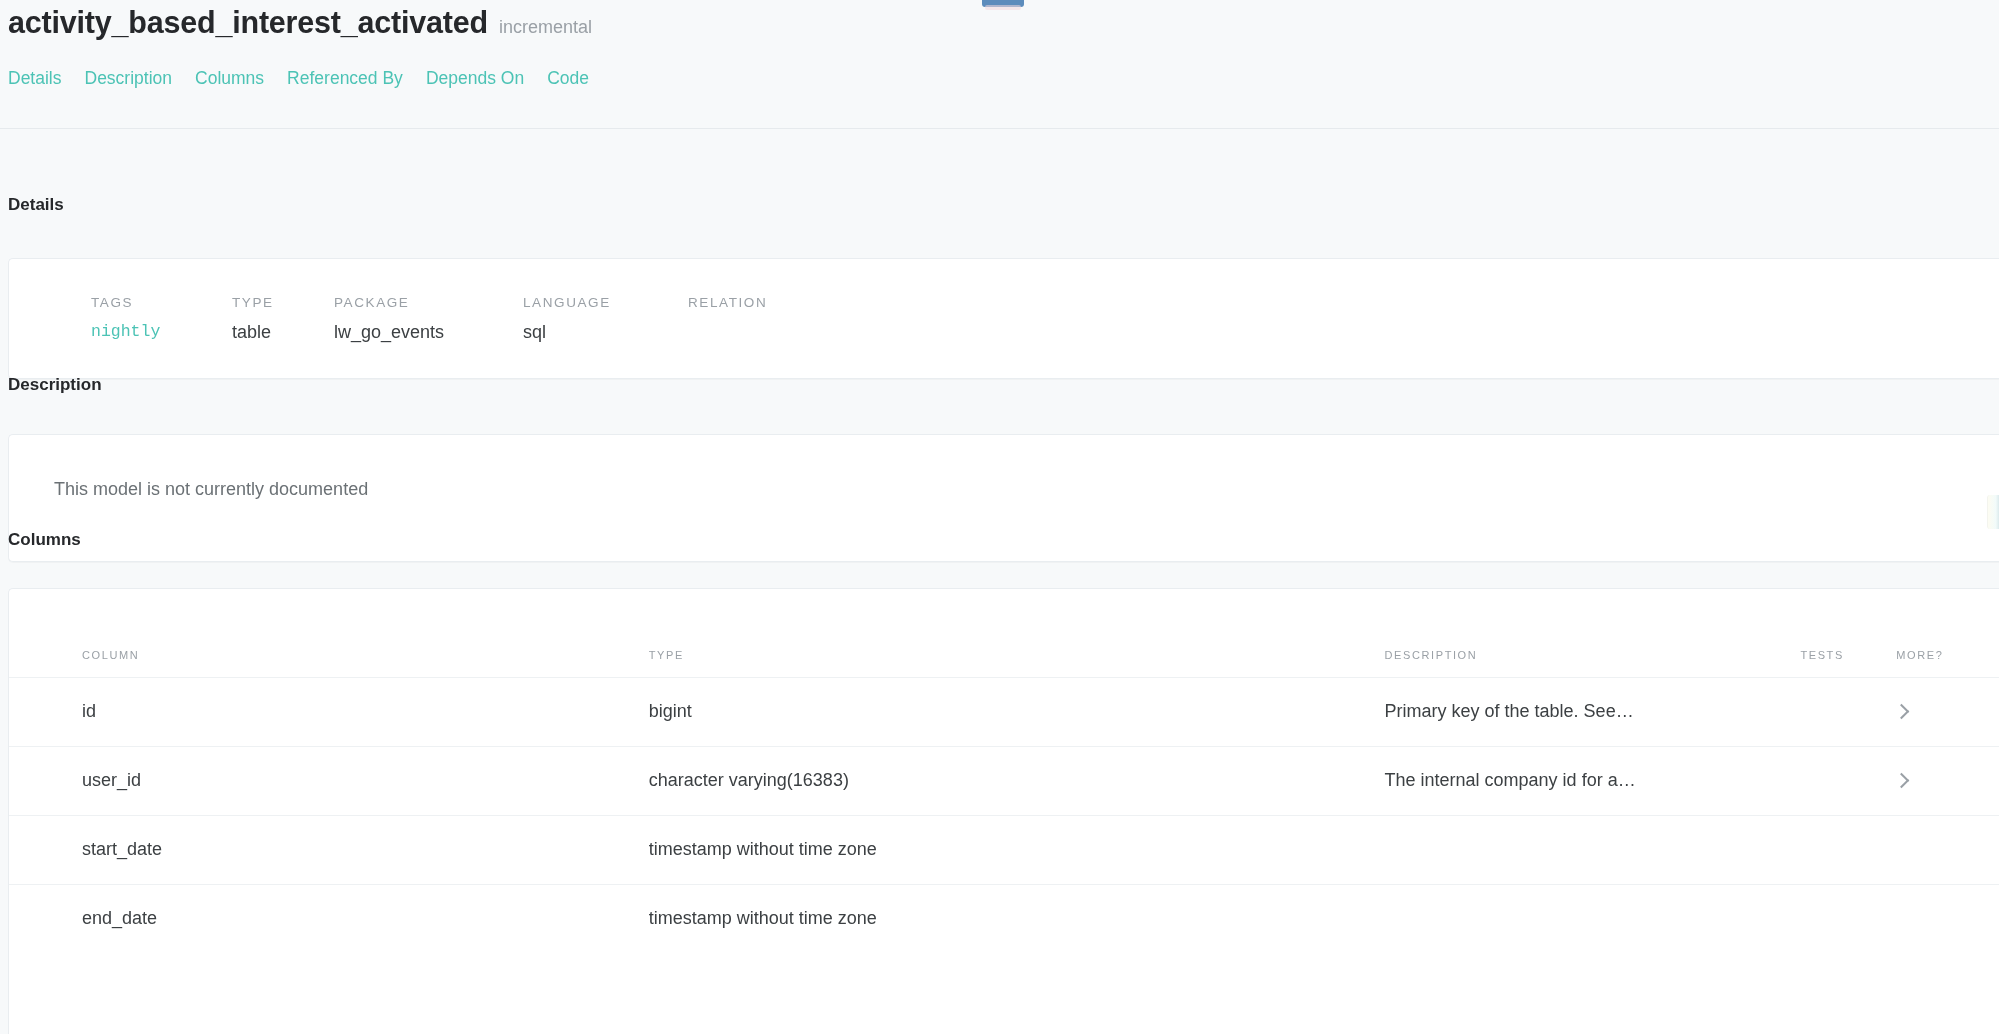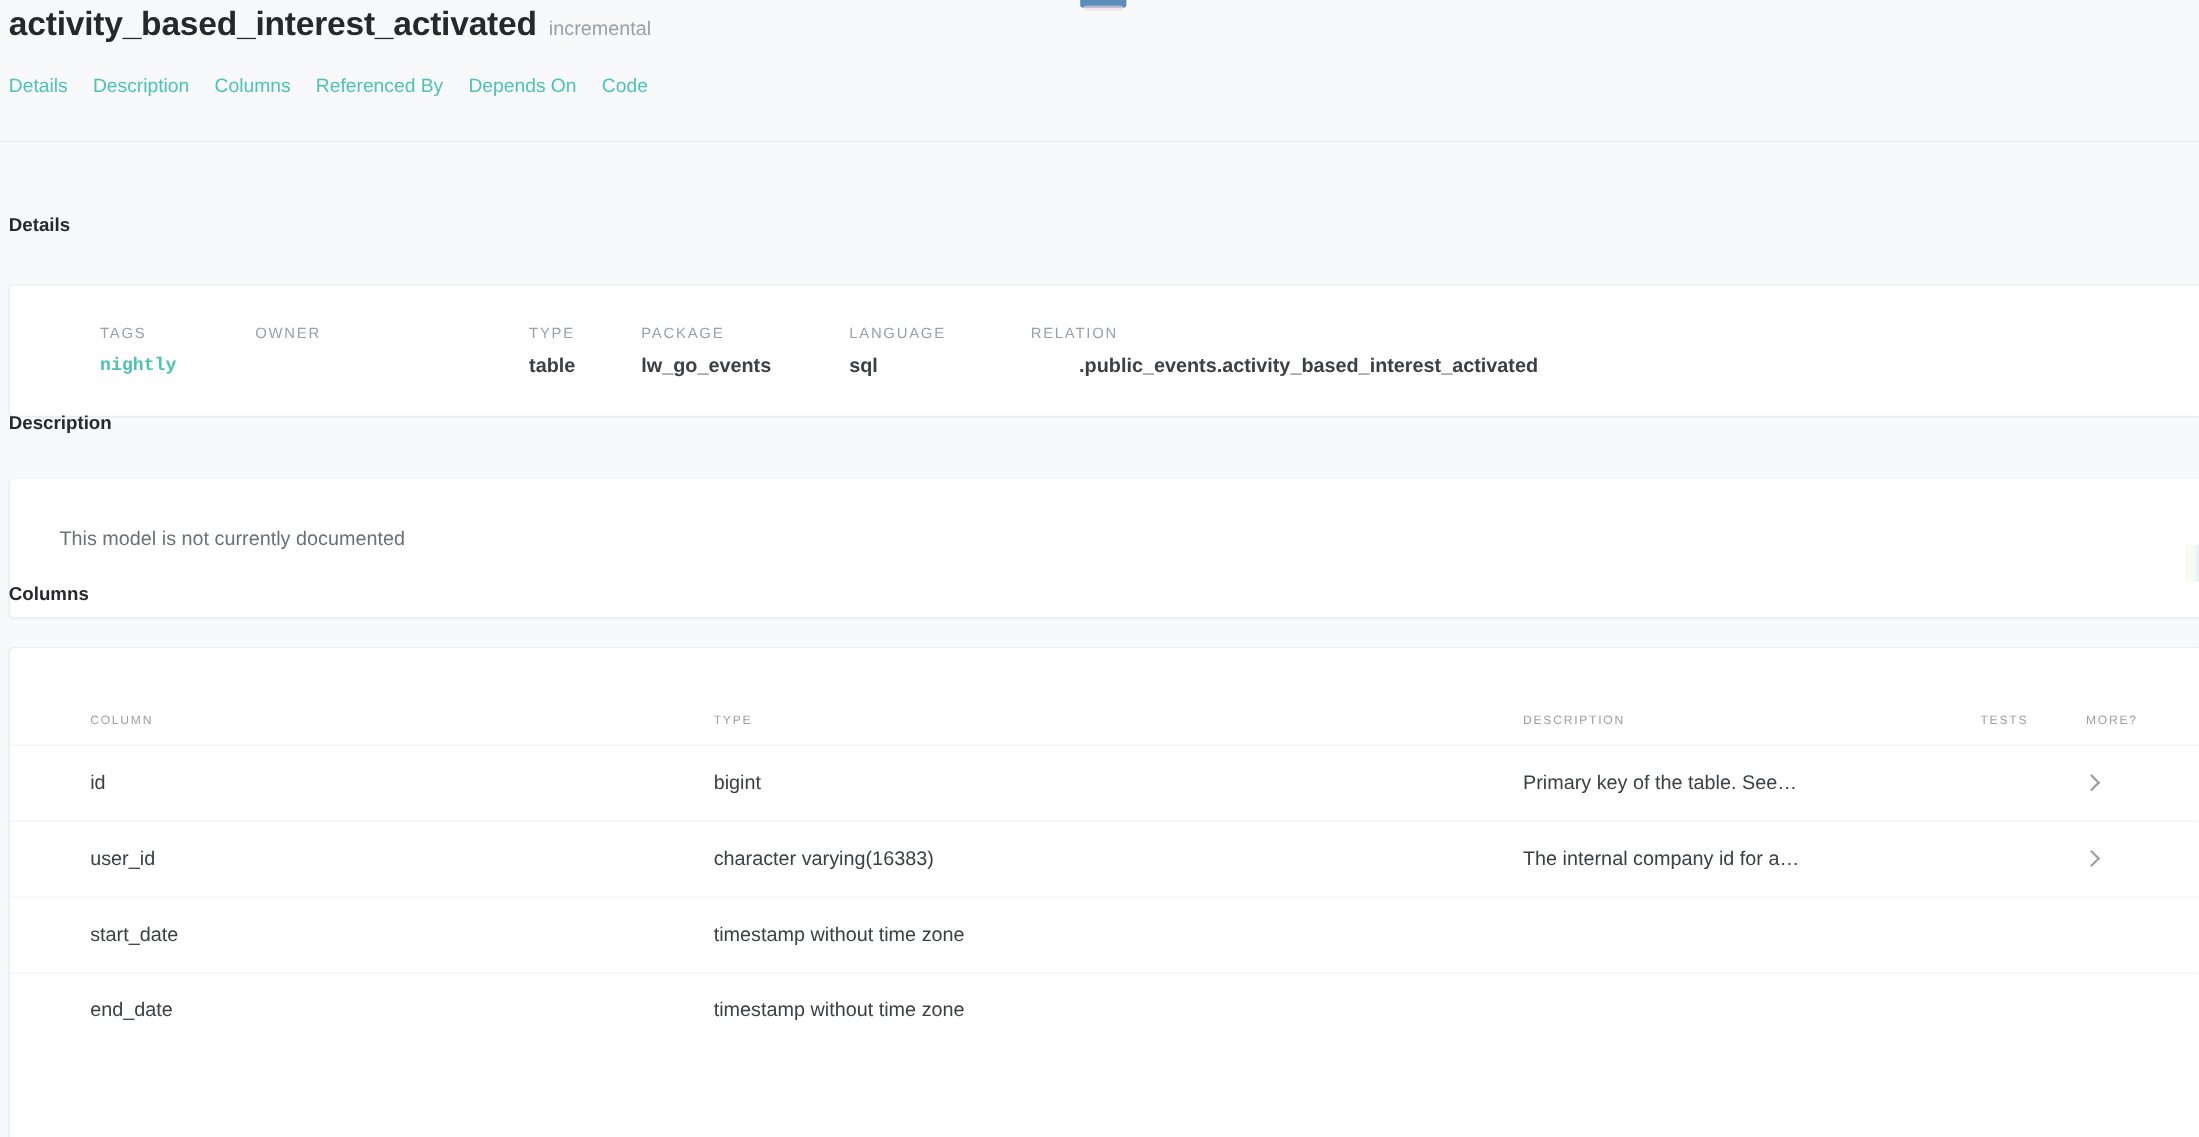--- a/index.html
+++ b/index.html
@@ -143,21 +143,20 @@
     letter-spacing: 1.6px;
     color: #9aa0a6;
     text-transform: uppercase;
     white-space: nowrap;
     margin-bottom: 12px;
   }
   .detail-value {
     font-size: 18px;
     color: #3c4043;
     white-space: nowrap;
-    font-weight: bold;
   }
   .detail-value.tag {
     color: #4cc3b5;
     font-family: "Liberation Mono", monospace;
     font-size: 16.5px;
   }
   .detail-value.empty { min-height: 21px; }
 
   .col-tags     { width: 141px; }
   .col-owner    { width: 249px; }
@@ -285,43 +284,38 @@
   <div class="section-heading" id="details-heading">Details</div>
 
   <div class="card details-card">
     <div class="details-grid">
 
       <div class="detail-col col-tags">
         <span class="detail-label">TAGS</span>
         <span class="detail-value tag">nightly</span>
       </div>
 
-      <div class="detail-col col-owner">
-        <span class="detail-label">OWNER</span>
-        <span class="detail-value empty"></span>
-      </div>
 
       <div class="detail-col col-type">
         <span class="detail-label">TYPE</span>
         <span class="detail-value">table</span>
       </div>
 
       <div class="detail-col col-package">
         <span class="detail-label">PACKAGE</span>
         <span class="detail-value">lw_go_events</span>
       </div>
 
       <div class="detail-col col-language">
         <span class="detail-label">LANGUAGE</span>
         <span class="detail-value">sql</span>
       </div>
 
       <div class="detail-col col-relation">
         <span class="detail-label">RELATION</span>
-        <span class="detail-value">.public_events.activity_based_interest_activated</span>
       </div>
 
     </div>
   </div>
 
   <div class="section-heading" id="description-heading">Description</div>
 
   <div class="card description-card">
     <div class="description-text">This model is not currently documented</div>
   </div>

